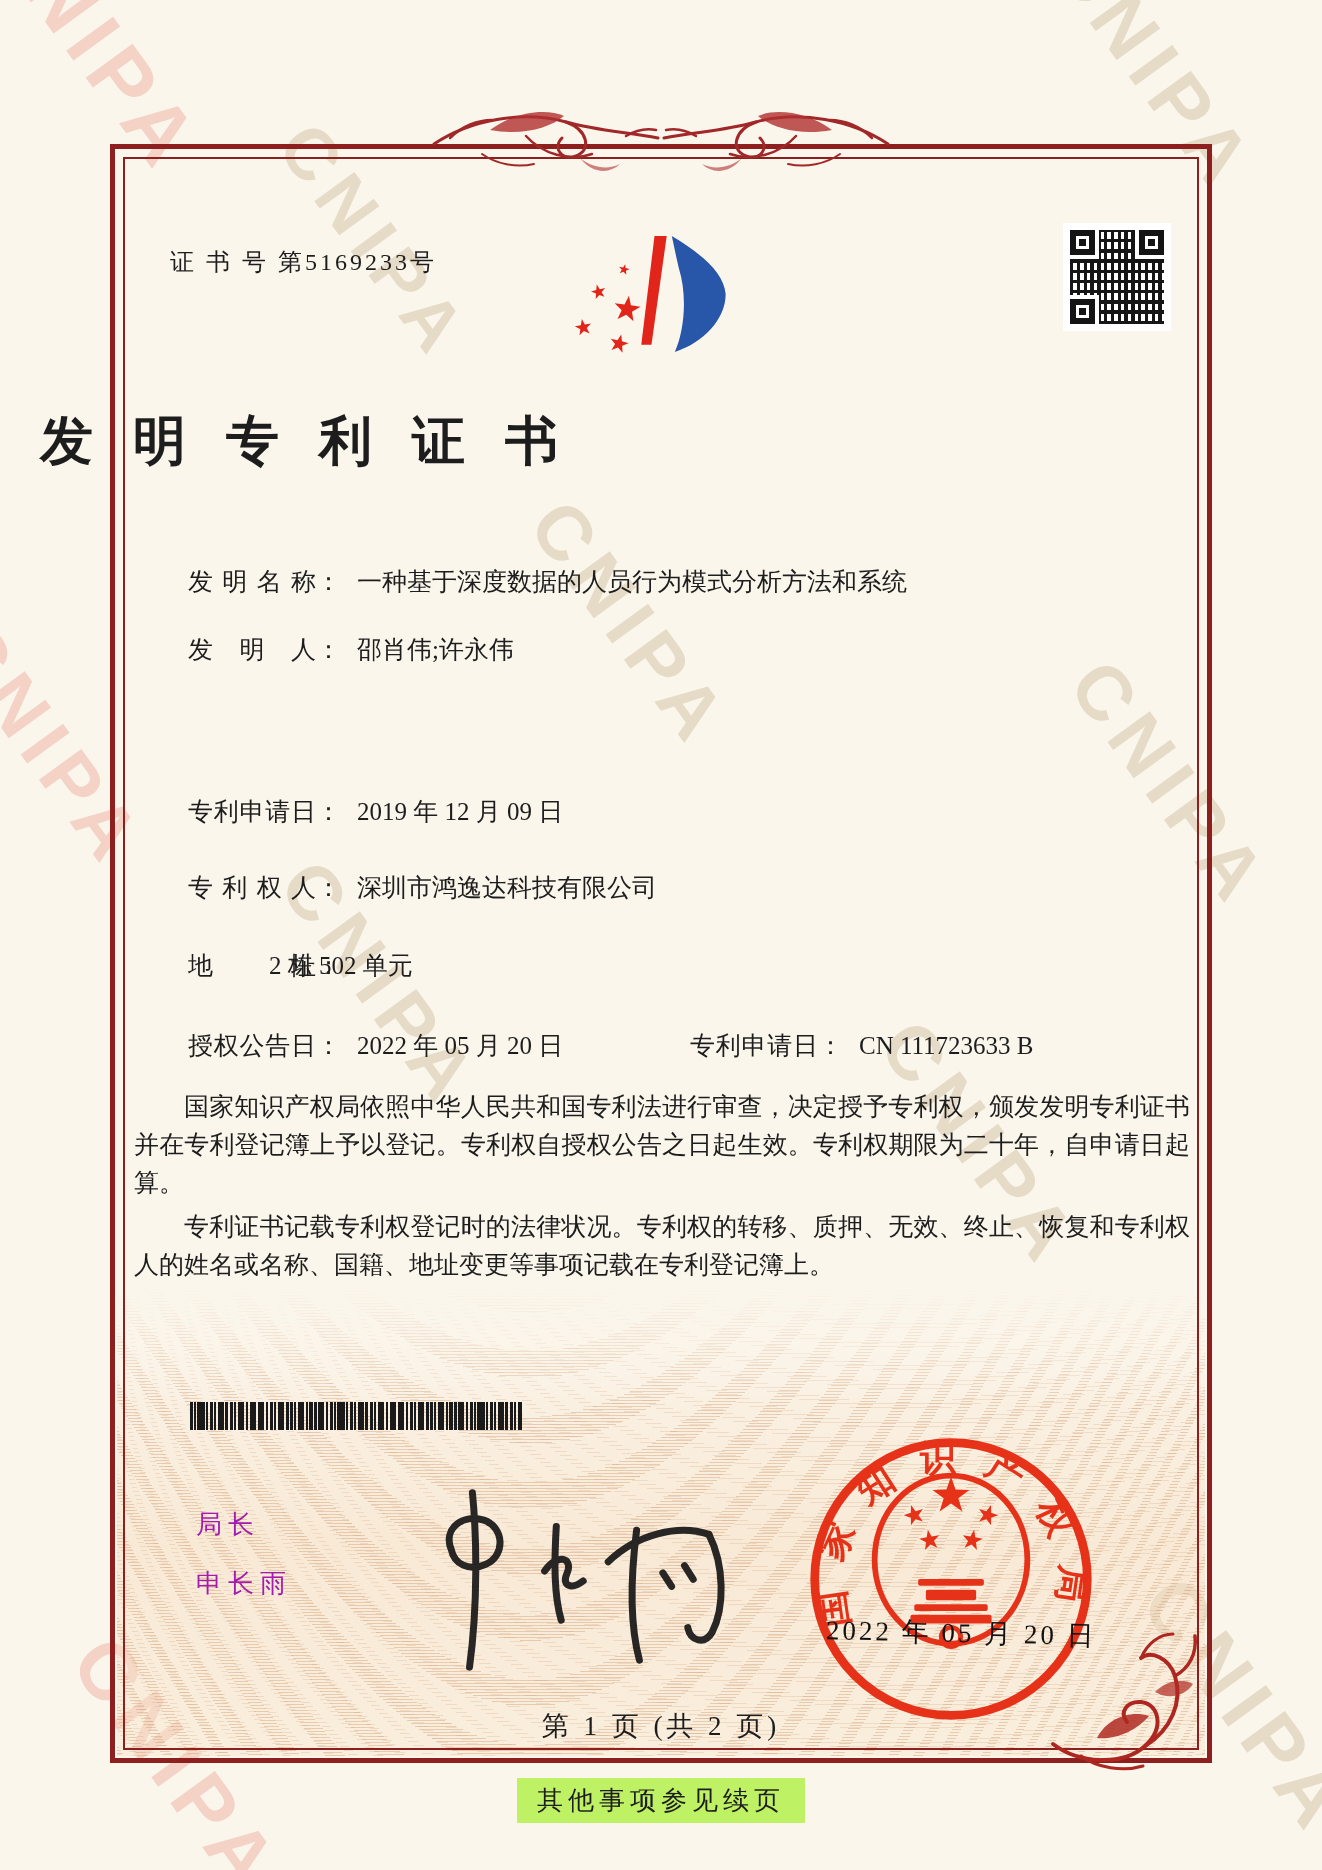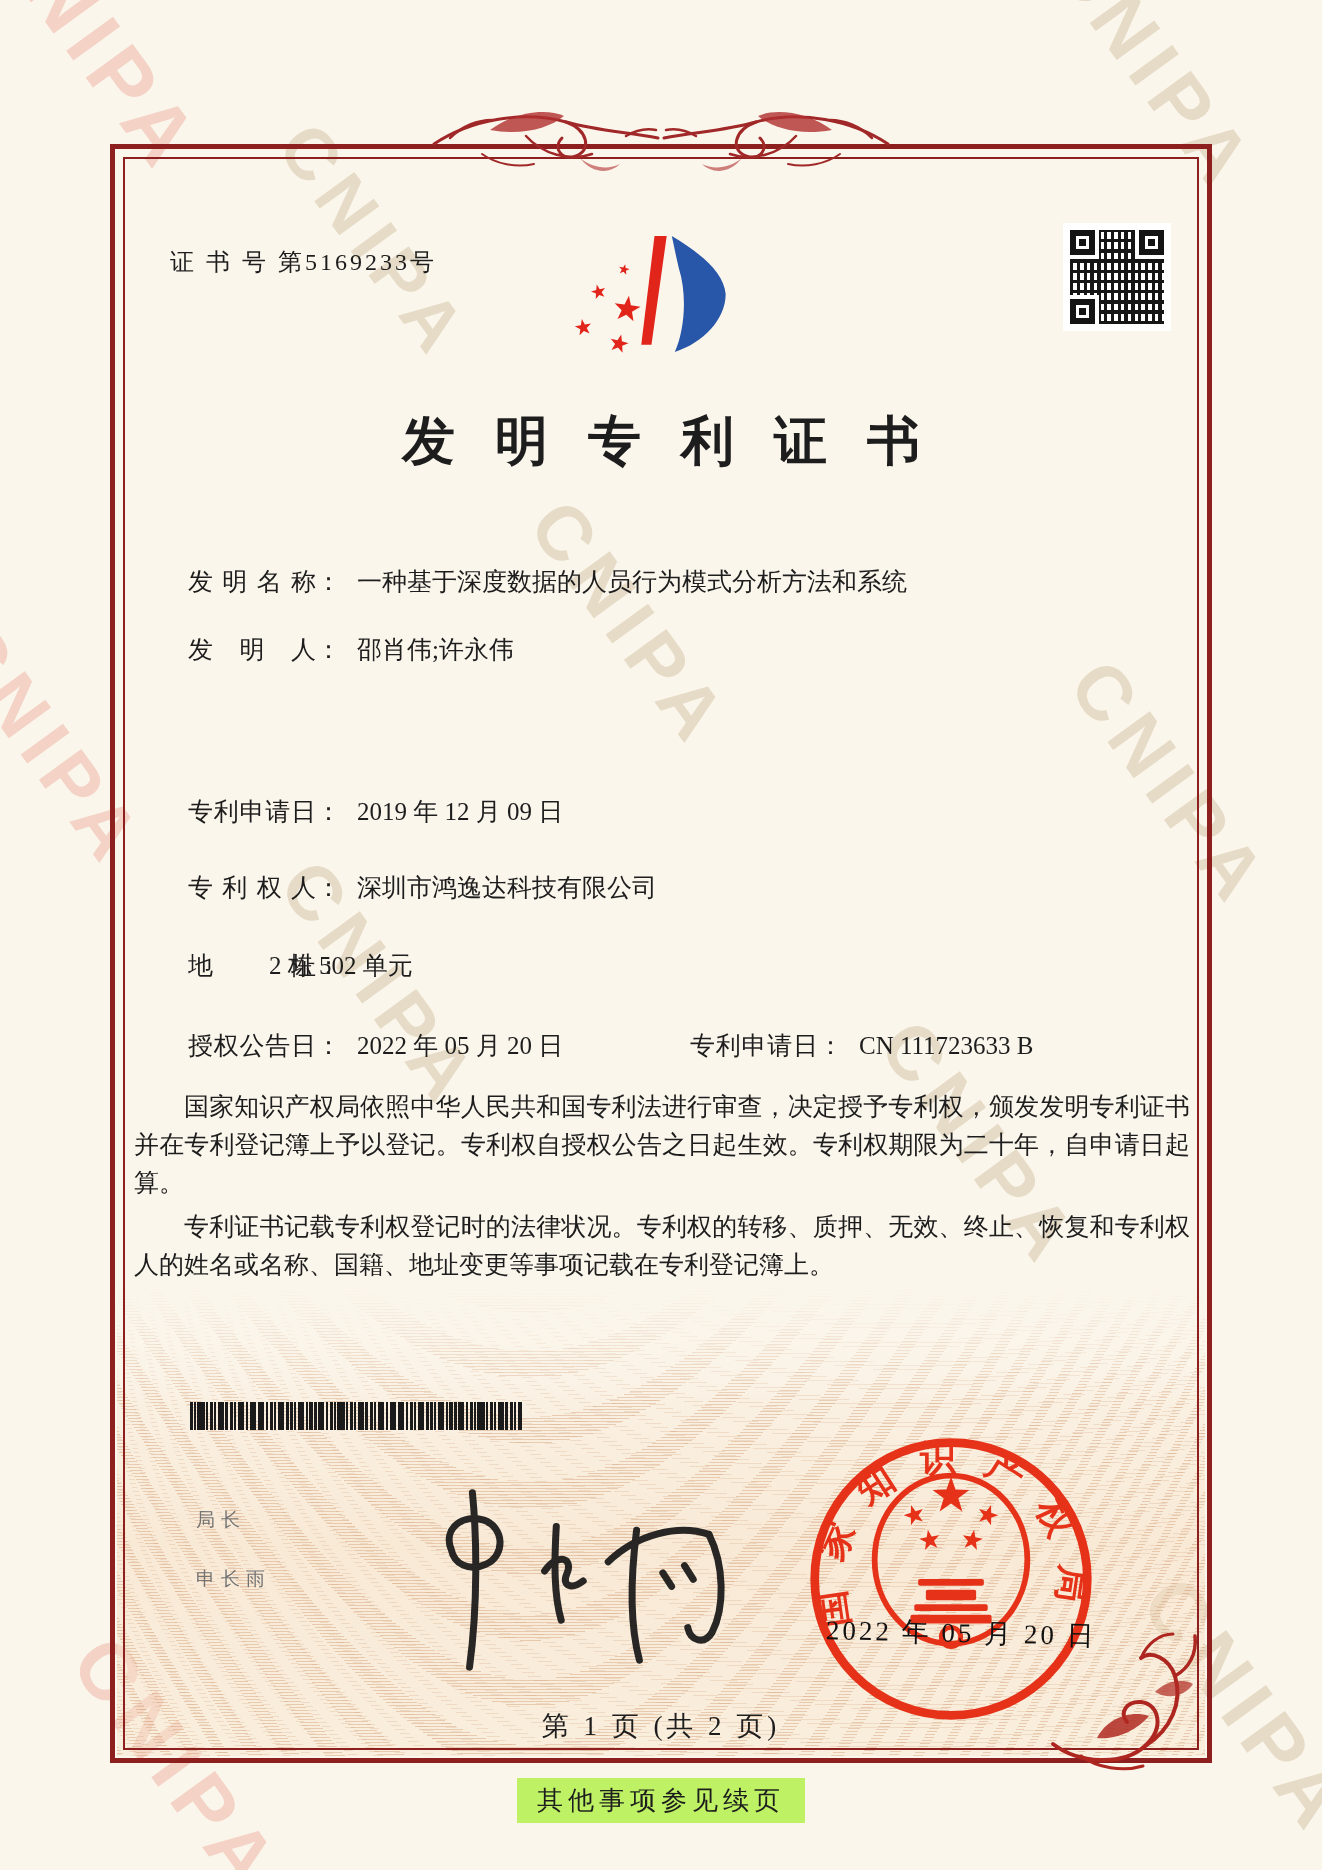--- a/index.html
+++ b/index.html
@@ -46,21 +46,21 @@
   .qr{position:absolute;left:1063px;top:223px;width:108px;height:108px;background:#fff;z-index:5;}
   .qr-data{position:absolute;inset:7px;
       background:
         repeating-linear-gradient(90deg,#161616 0 3.4px,rgba(0,0,0,0) 3.4px 6.8px),
         repeating-linear-gradient(0deg,#161616 0 3.4px,#fff 3.4px 10.2px);}
   .qf{position:absolute;width:13px;height:13px;border:6px solid #141414;background:#fff;
       box-shadow:0 0 0 4px #fff;}
   .qf::after{content:"";position:absolute;inset:3px;background:#141414;}
   .qf.tl{left:7px;top:7px;} .qf.tr{right:7px;top:7px;} .qf.bl{left:7px;bottom:7px;}
 
-  .title{position:absolute;left:0;width:100%;top:406px;text-align:center;font-size:53px;
+  .title{position:absolute;left:0;width:100%;top:406px;font-size:53px;
       font-weight:700;letter-spacing:40px;text-indent:40px;z-index:5;}
 
   
   .frow{position:absolute;left:188px;font-size:25px;white-space:nowrap;z-index:5;}
   .flabel{display:inline-block;width:128px;text-align:justify;text-align-last:justify;}
   .fvalue{margin-left:16px;}
   .addrv{display:inline-block;vertical-align:top;margin-left:16px;line-height:33px;}
   .addrv .l2{margin-left:-88px;}
   .frow.g2{left:690px;}
 
@@ -69,22 +69,22 @@
       text-align:justify;z-index:5;}
   .legal p{margin:0;text-indent:2em;}
   .legal p + p{margin-top:6px;}
 
   
   .barcode{position:absolute;left:190px;top:1402px;width:332px;height:28px;z-index:5;
       background:
         repeating-linear-gradient(90deg,#1a1a1a 0 2px,rgba(0,0,0,0) 2px 4px),
         repeating-linear-gradient(90deg,#1a1a1a 0 3px,rgba(0,0,0,0) 3px 10px),
         repeating-linear-gradient(90deg,#1a1a1a 0 1px,rgba(0,0,0,0) 1px 7px);}
-  .sig-title,.sig-name{position:absolute;left:196px;font-size:19px;letter-spacing:6px;z-index:5;
-      font-family:"Liberation Sans","DejaVu Sans",sans-serif;color:#737373;}
+  .sig-title,.sig-name{position:absolute;left:196px;font-size:26px;letter-spacing:6px;z-index:5;
+      font-family:"Liberation Sans","DejaVu Sans",sans-serif;color:#a21caf;}
   .sig-title{top:1507px;} .sig-name{top:1566px;}
   .signature{position:absolute;left:395px;top:1478px;z-index:6;transform:rotate(-3deg);}
 
   .seal{position:absolute;left:806px;top:1434px;z-index:6;opacity:0.95;}
   .seal-date{position:absolute;left:826px;top:1615px;font-size:27px;letter-spacing:3px;color:#111;
       z-index:7;transform:rotate(1.2deg);white-space:nowrap;}
 
   .page-num{position:absolute;left:0;width:100%;top:1708px;text-align:center;font-size:27px;
       letter-spacing:4px;z-index:5;}
   .note{position:absolute;left:50%;top:1778px;transform:translateX(-50%);font-size:26px;

